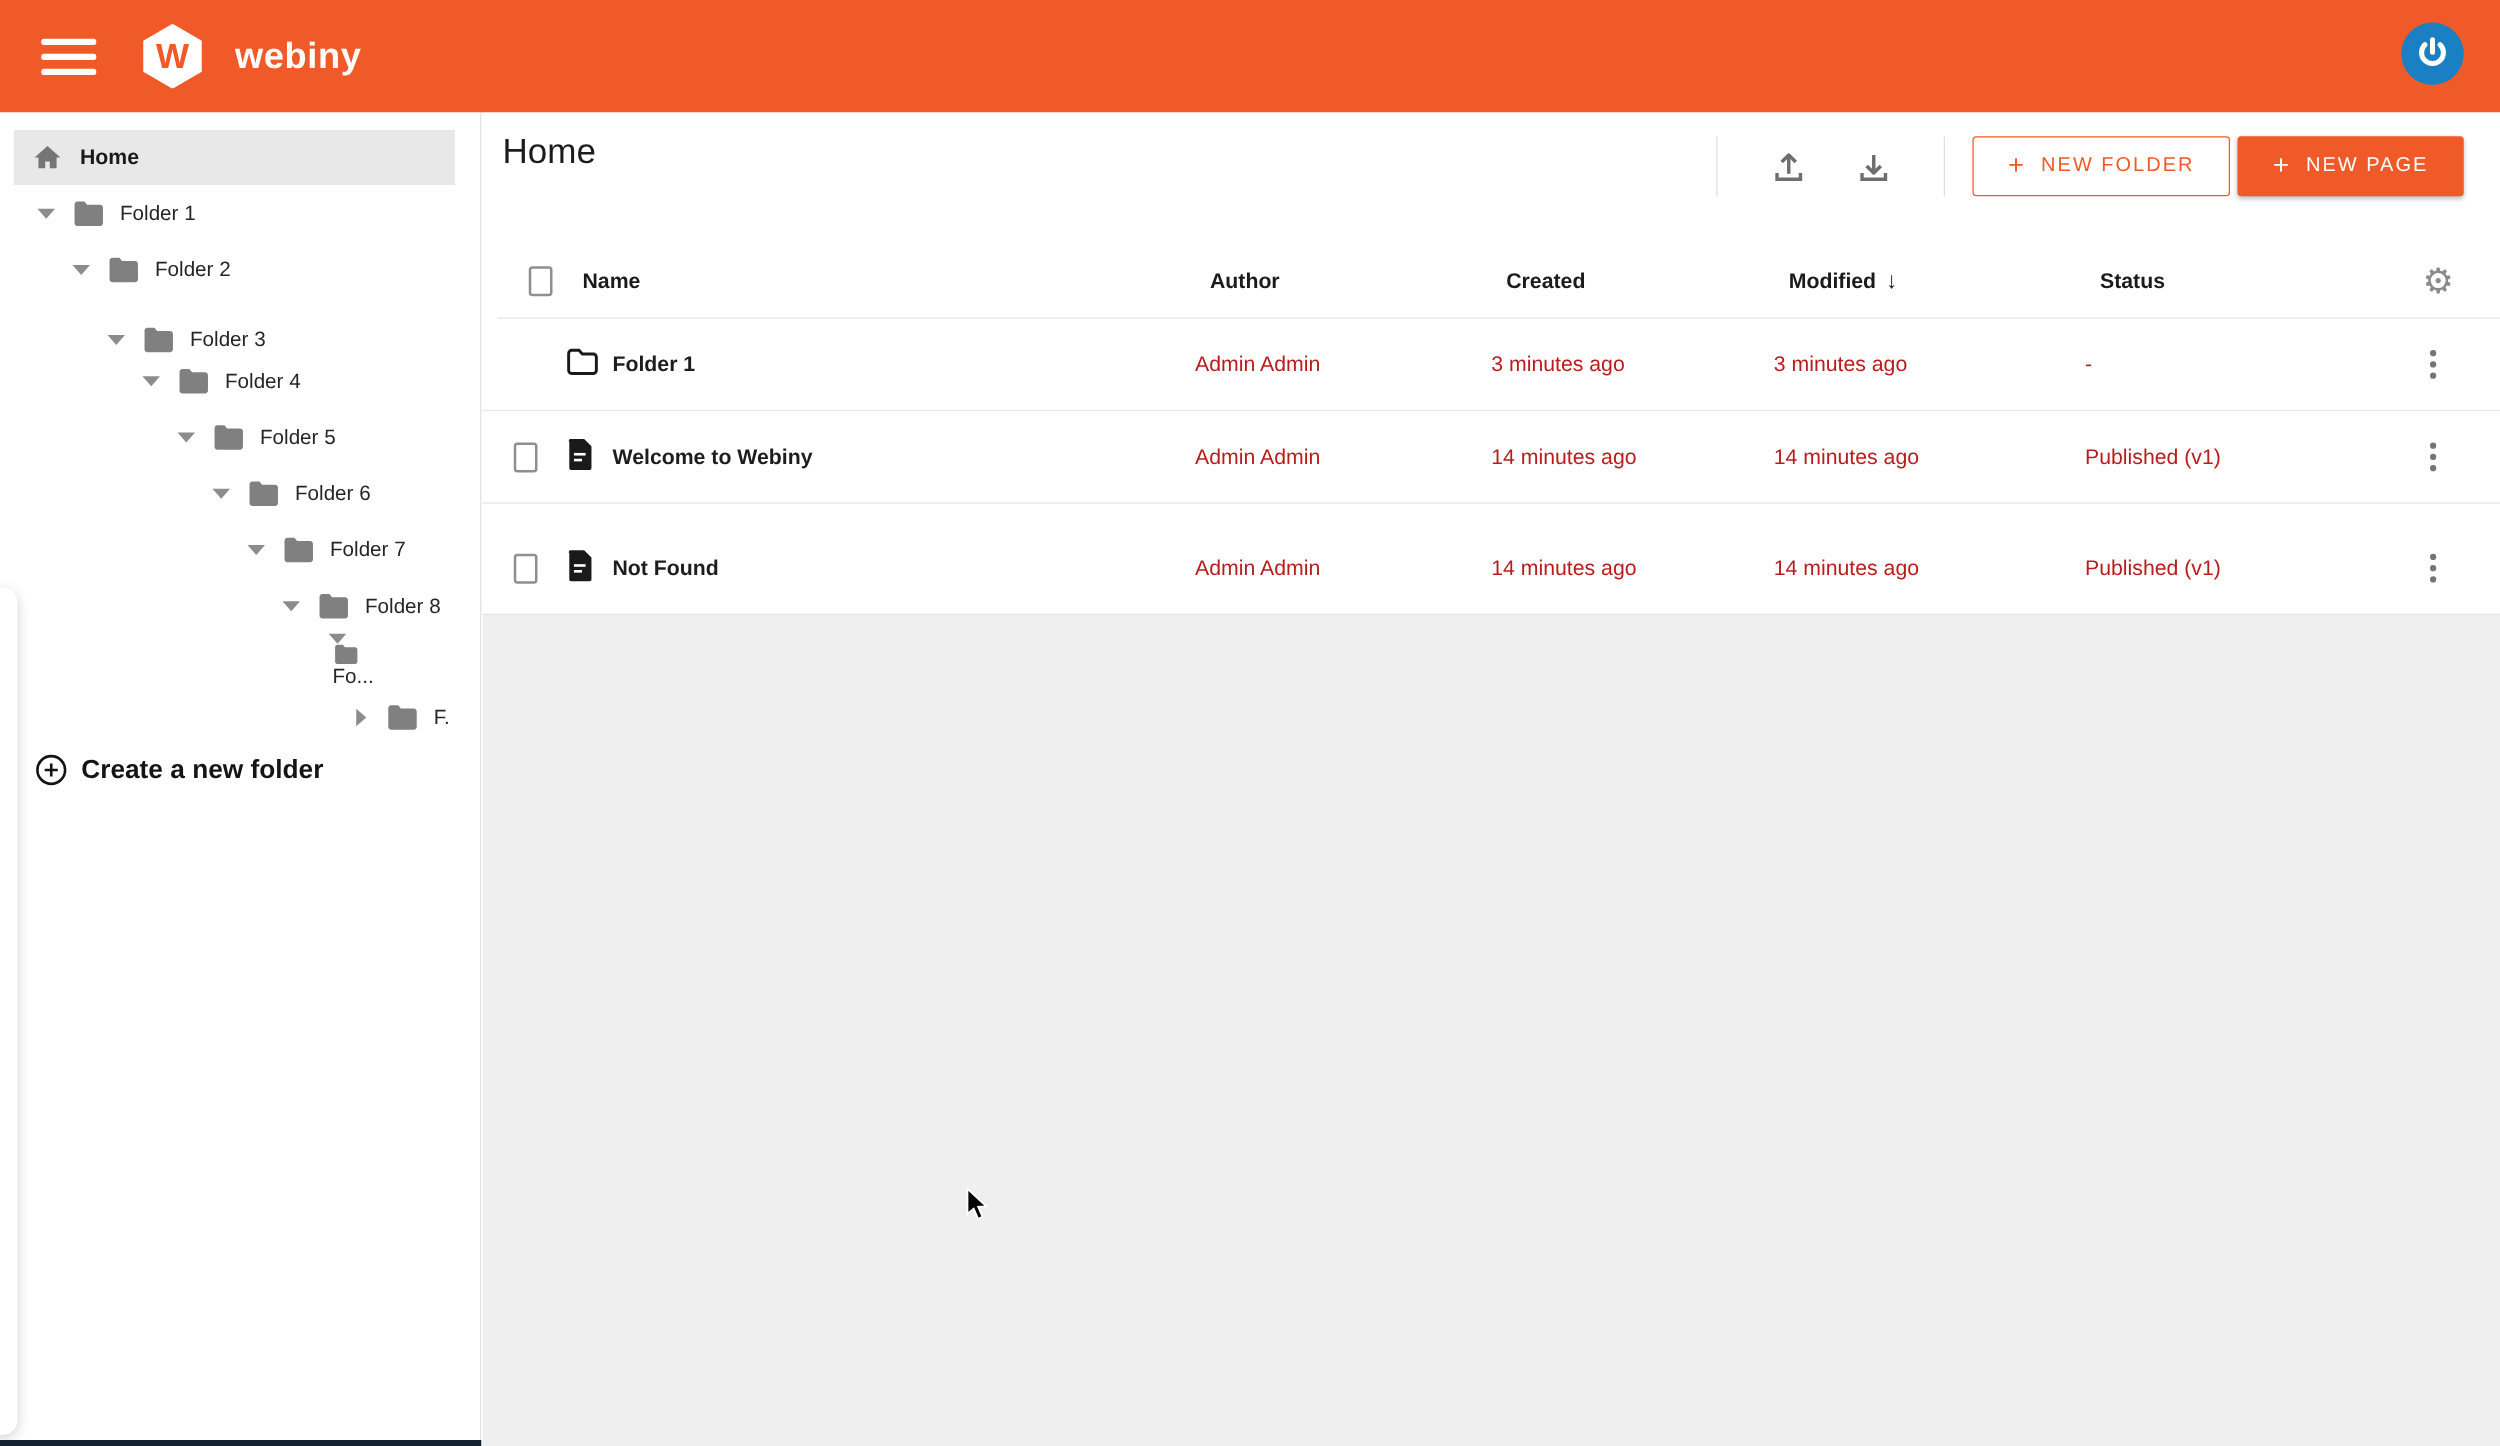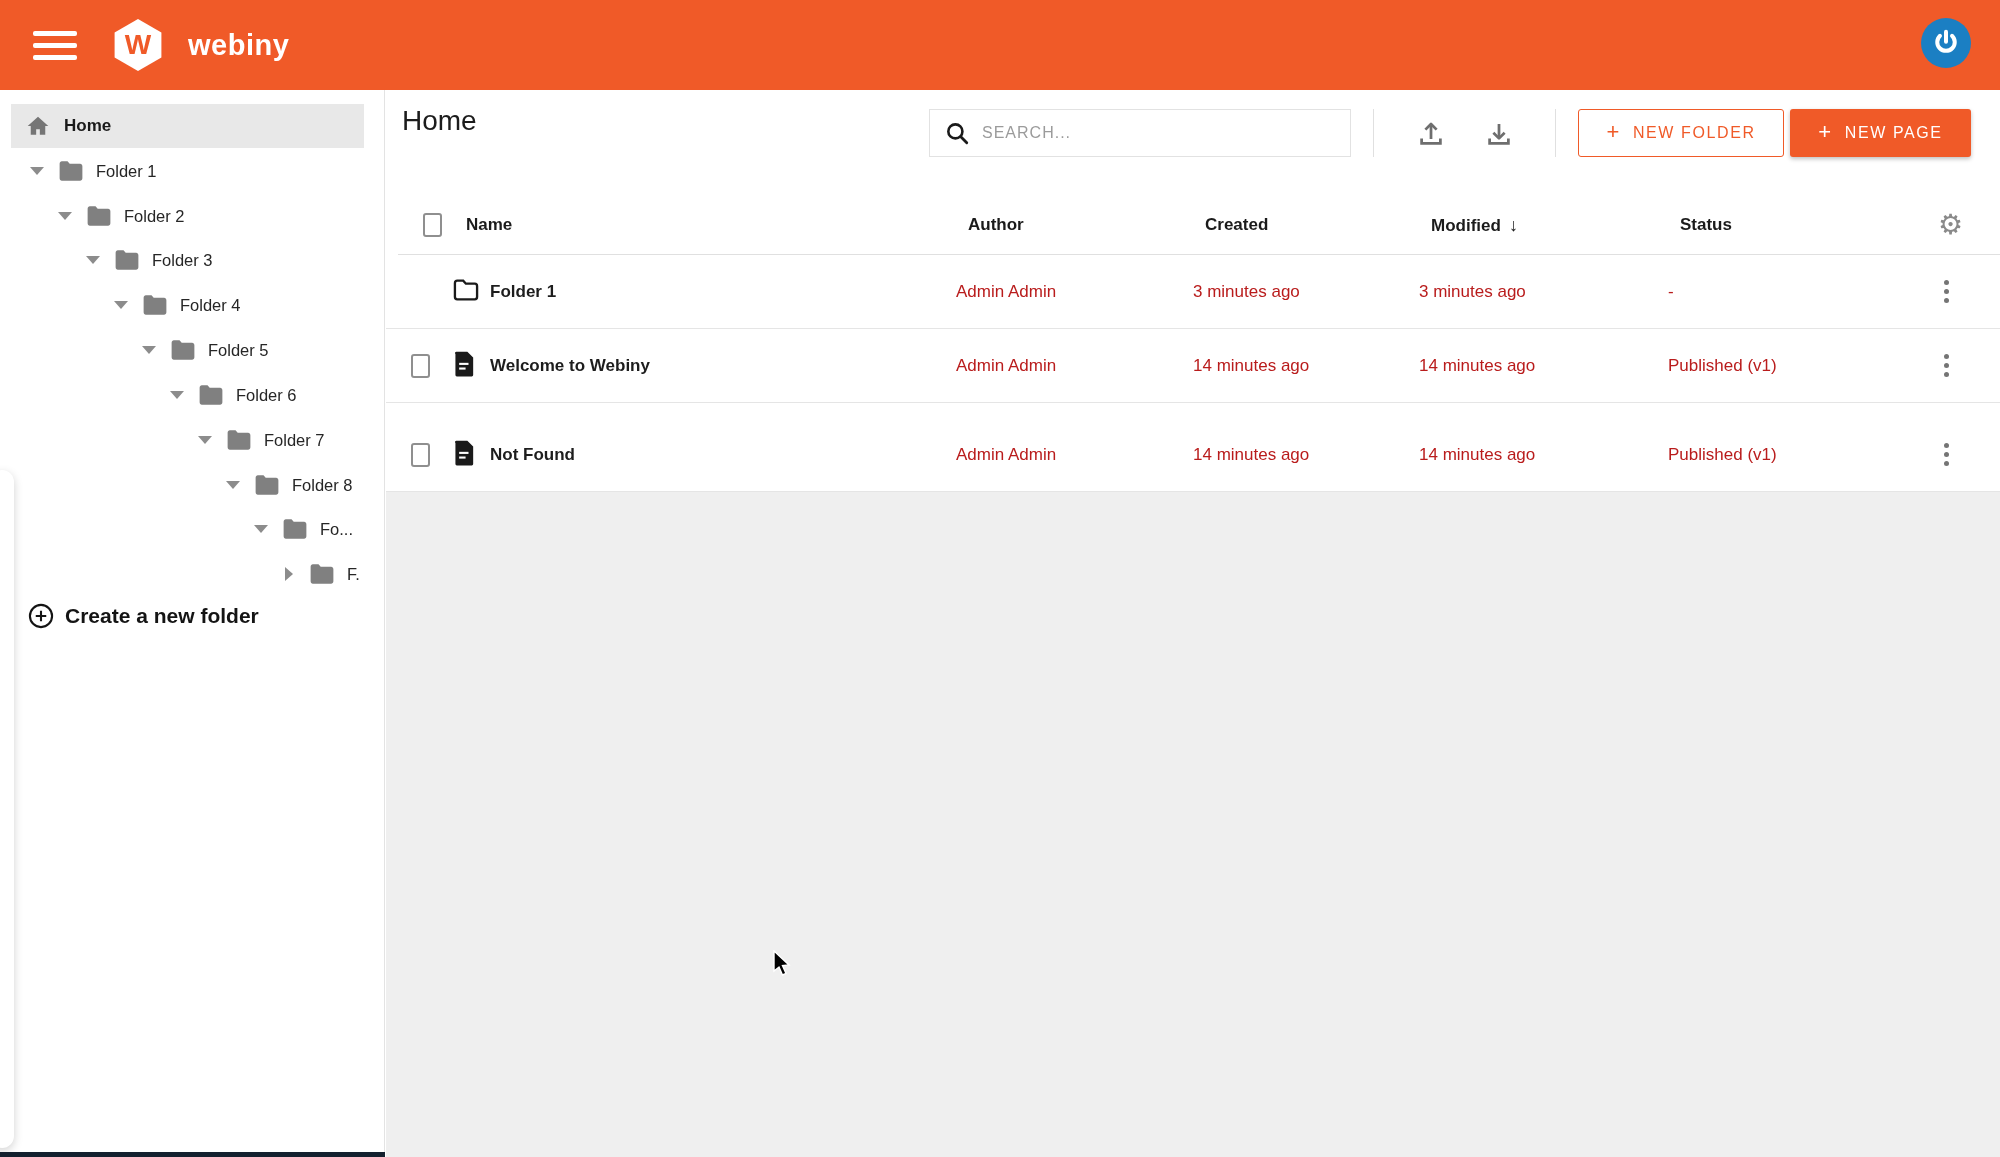--- a/index.html
+++ b/index.html
@@ -123,21 +123,21 @@
         </svg>
       <span class="tree-label">Folder 1</span>
     </div>
     <div class="tree-item" style="top:104px; left:58px;">
       <span class="caret-down"></span>
       <svg width="26" height="22" viewBox="0 0 24 20">
           <path d="M1.5 3.2C1.5 2 2.4 1 3.6 1h5.2l2 2.4h9.6c1.2 0 2.1 1 2.1 2.2v11.2c0 1.2-.9 2.2-2.1 2.2H3.6c-1.2 0-2.1-1-2.1-2.2z" fill="#808080"></path>
         </svg>
       <span class="tree-label">Folder 2</span>
     </div>
-    <div class="tree-item" style="top:148px; left:86px;">
+    <div class="tree-item" style="top:160px; left:86px;">
       <span class="caret-down"></span>
       <svg width="26" height="22" viewBox="0 0 24 20">
           <path d="M1.5 3.2C1.5 2 2.4 1 3.6 1h5.2l2 2.4h9.6c1.2 0 2.1 1 2.1 2.2v11.2c0 1.2-.9 2.2-2.1 2.2H3.6c-1.2 0-2.1-1-2.1-2.2z" fill="#808080"></path>
         </svg>
       <span class="tree-label">Folder 3</span>
     </div>
     <div class="tree-item" style="top:193px; left:114px;">
       <span class="caret-down"></span>
       <svg width="26" height="22" viewBox="0 0 24 20">
           <path d="M1.5 3.2C1.5 2 2.4 1 3.6 1h5.2l2 2.4h9.6c1.2 0 2.1 1 2.1 2.2v11.2c0 1.2-.9 2.2-2.1 2.2H3.6c-1.2 0-2.1-1-2.1-2.2z" fill="#808080"></path>
@@ -165,21 +165,21 @@
         </svg>
       <span class="tree-label">Folder 7</span>
     </div>
     <div class="tree-item" style="top:373px; left:226px;">
       <span class="caret-down"></span>
       <svg width="26" height="22" viewBox="0 0 24 20">
           <path d="M1.5 3.2C1.5 2 2.4 1 3.6 1h5.2l2 2.4h9.6c1.2 0 2.1 1 2.1 2.2v11.2c0 1.2-.9 2.2-2.1 2.2H3.6c-1.2 0-2.1-1-2.1-2.2z" fill="#808080"></path>
         </svg>
       <span class="tree-label">Folder 8</span>
     </div>
-    <div class="tree-item" style="top:417px; left:254px;">
+    <div class="tree-item" style="top:417px; left:254px;flex-direction:column;">
       <span class="caret-down"></span>
       <svg width="26" height="22" viewBox="0 0 24 20">
           <path d="M1.5 3.2C1.5 2 2.4 1 3.6 1h5.2l2 2.4h9.6c1.2 0 2.1 1 2.1 2.2v11.2c0 1.2-.9 2.2-2.1 2.2H3.6c-1.2 0-2.1-1-2.1-2.2z" fill="#808080"></path>
         </svg>
       <span class="tree-label">Fo...</span>
     </div>
     <div class="tree-item" style="top:462px; left:282px;">
       <span class="caret-right"></span>
       <svg width="26" height="22" viewBox="0 0 24 20">
           <path d="M1.5 3.2C1.5 2 2.4 1 3.6 1h5.2l2 2.4h9.6c1.2 0 2.1 1 2.1 2.2v11.2c0 1.2-.9 2.2-2.1 2.2H3.6c-1.2 0-2.1-1-2.1-2.2z" fill="#808080"></path>
@@ -197,27 +197,20 @@
 
     <div class="left-blob"></div>
     <div class="bottom-strip"></div>
   </div>
 
   <div class="content">
     <div class="canvas-gray"></div>
 
     <div class="page-title">Home</div>
 
-    <div class="searchbox">
-      <svg width="26" height="26" viewBox="0 0 24 24">
-        <circle cx="10.5" cy="10.5" r="6.5" fill="none" stroke="#1a1a1a" stroke-width="2.4"></circle>
-        <path d="M15.5 15.5 21 21" stroke="#1a1a1a" stroke-width="2.6" stroke-linecap="round"></path>
-      </svg>
-      <input type="text" placeholder="SEARCH..." style="">
-    </div>
 
     <div class="vdiv" style="left:987px;"></div>
 
     <div class="tool-ico" style="left:1026px;">
       <svg width="30" height="30" viewBox="0 0 24 24">
         <path d="M12 16V5" stroke="#6e6e6e" stroke-width="2.2" fill="none"></path>
         <path d="M7.5 8.5 12 4l4.5 4.5" stroke="#6e6e6e" stroke-width="2.2" fill="none" stroke-linejoin="round"></path>
         <path d="M4.5 15.5v4h15v-4" stroke="#6e6e6e" stroke-width="2.2" fill="none"></path>
       </svg>
     </div>

